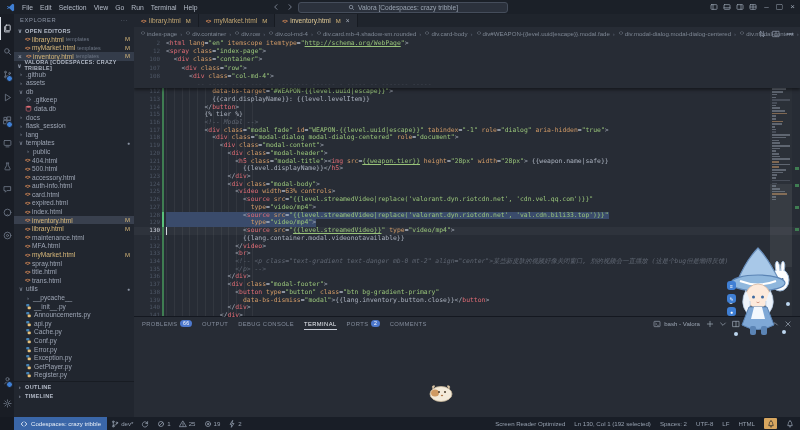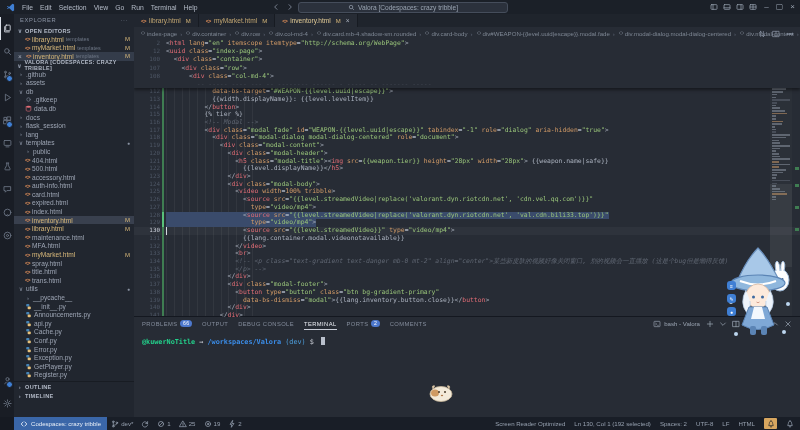--- a/index.html
+++ b/index.html
@@ -69,21 +69,21 @@
   .cl .ln{width:26px;flex:none;text-align:right;padding-right:6px;color:#4d5665;font-size:5.9px;}
   .cl.cur .ln{color:#c9ced8;}
   .cl.cur{background:rgba(255,255,255,.035);}
   .cl.chg::before{content:"";position:absolute;left:28px;top:0;bottom:0;width:2px;background:#3f7d52;}
   .cl.sel.chg::before{background:#58c07a;}
   .cl .tks{white-space:pre;position:relative;z-index:2;}
   .cl.sel .tks{background:#3a4b6b;}
   .cl.faded{opacity:.35;filter:blur(.3px);}
   .caret{position:absolute;left:32px;top:0;width:1px;height:7.7px;background:#d4d9e0;z-index:6;}
   .t-g{color:#e06c75}.t-a{color:#d19a66}.t-s{color:#98c379}.t-p{color:#abb2bf}
-  .t-c{color:#5f6672;font-style:italic}.t-l{color:#98c379;}.t-n{color:#d19a66}
+  .t-c{color:#5f6672;font-style:italic}.t-l{color:#98c379;text-decoration:underline}.t-n{color:#d19a66}
   .t-f{color:#6b7280}
 
   .minimap{position:absolute;right:8px;top:0;bottom:0;width:22px;background:rgba(255,255,255,.02);}
   .mm-view{position:absolute;left:0;right:0;top:52%;height:30%;background:rgba(255,255,255,.06);}
   .mmbar{height:1.6px;margin:1.1px 0 0 2px;opacity:.55;}
   .ovr{position:absolute;right:1px;top:0;bottom:0;width:4px;}
   .ovr i{position:absolute;left:0;width:4px;height:3px;background:#3f7d52;display:block;}
 
   
   .panel{position:absolute;left:0;right:0;bottom:0;height:100px;background:#272c35;border-top:1px solid #141820;}
@@ -671,41 +671,41 @@
               <circle cx="9.5" cy="6" r="0.9" fill="currentColor"></circle>
             </svg>
           </span>
         </span>
       </div>
 
     <div class="codearea" id="codearea">
       <div class="guides"></div>
       <div class="sticky" id="sticky">
           <div class="cl"><span class="ln">2</span><span class="tks"><span class="t-p">&lt;</span><span class="t-g">html</span><span class="t-a"> lang</span><span class="t-p">=</span><span class="t-s">"en"</span><span class="t-a"> itemscope itemtype</span><span class="t-p">=</span><span class="t-s">"</span><span class="t-l">http://schema.org/WebPage</span><span class="t-s">"</span><span class="t-p">&gt;</span></span></div>
-          <div class="cl"><span class="ln">12</span><span class="tks"><span class="t-p">&lt;</span><span class="t-g">uuid</span><span class="t-a"> class</span><span class="t-p">=</span><span class="t-s">"index-page"</span><span class="t-p">&gt;</span></span></div>
+          <div class="cl"><span class="ln">12</span><span class="tks"><span class="t-p">&lt;</span><span class="t-g">spray</span><span class="t-a"> class</span><span class="t-p">=</span><span class="t-s">"index-page"</span><span class="t-p">&gt;</span></span></div>
           <div class="cl"><span class="ln">100</span><span class="tks"><span class="t-p">  &lt;</span><span class="t-g">div</span><span class="t-a"> class</span><span class="t-p">=</span><span class="t-s">"container"</span><span class="t-p">&gt;</span></span></div>
           <div class="cl"><span class="ln">107</span><span class="tks"><span class="t-p">    &lt;</span><span class="t-g">div</span><span class="t-a"> class</span><span class="t-p">=</span><span class="t-s">"row"</span><span class="t-p">&gt;</span></span></div>
           <div class="cl"><span class="ln">108</span><span class="tks"><span class="t-p">      &lt;</span><span class="t-g">div</span><span class="t-a"> class</span><span class="t-p">=</span><span class="t-s">"col-md-4"</span><span class="t-p">&gt;</span></span></div>
           <div class="cl faded"><span class="ln"></span><span class="tks"><span class="t-f">        -- ----- ---- --- -- -------- ------ - ----- -- ------- -----</span></span></div>
         </div>
       <div id="lines">
           <div class="cl chg"><span class="ln">112</span><span class="tks"><span class="t-p">            </span><span class="t-a">data-bs-target</span><span class="t-p">=</span><span class="t-s">"#WEAPON-{{level.uuid|escape}}"</span><span class="t-p">&gt;</span></span></div>
-          <div class="cl chg"><span class="ln">113</span><span class="tks"><span class="t-p">            {{width.displayName}}: {{level.levelItem}}</span></span></div>
+          <div class="cl chg"><span class="ln">113</span><span class="tks"><span class="t-p">            {{card.displayName}}: {{level.levelItem}}</span></span></div>
           <div class="cl chg"><span class="ln">114</span><span class="tks"><span class="t-p">          &lt;/</span><span class="t-g">button</span><span class="t-p">&gt;</span></span></div>
           <div class="cl chg"><span class="ln">115</span><span class="tks"><span class="t-p">          {% tier %}</span></span></div>
           <div class="cl chg"><span class="ln">116</span><span class="tks"><span class="t-c">          &lt;!-- Modal --&gt;</span></span></div>
           <div class="cl chg"><span class="ln">117</span><span class="tks"><span class="t-p">          &lt;</span><span class="t-g">div</span><span class="t-a"> class</span><span class="t-p">=</span><span class="t-s">"modal fade"</span><span class="t-a"> id</span><span class="t-p">=</span><span class="t-s">"WEAPON-{{level.uuid|escape}}"</span><span class="t-a"> tabindex</span><span class="t-p">=</span><span class="t-s">"-1"</span><span class="t-a"> role</span><span class="t-p">=</span><span class="t-s">"dialog"</span><span class="t-a"> aria-hidden</span><span class="t-p">=</span><span class="t-s">"true"</span><span class="t-p">&gt;</span></span></div>
           <div class="cl chg"><span class="ln">118</span><span class="tks"><span class="t-p">            &lt;</span><span class="t-g">div</span><span class="t-a"> class</span><span class="t-p">=</span><span class="t-s">"modal-dialog modal-dialog-centered"</span><span class="t-a"> role</span><span class="t-p">=</span><span class="t-s">"document"</span><span class="t-p">&gt;</span></span></div>
           <div class="cl chg"><span class="ln">119</span><span class="tks"><span class="t-p">              &lt;</span><span class="t-g">div</span><span class="t-a"> class</span><span class="t-p">=</span><span class="t-s">"modal-content"</span><span class="t-p">&gt;</span></span></div>
           <div class="cl chg"><span class="ln">120</span><span class="tks"><span class="t-p">                &lt;</span><span class="t-g">div</span><span class="t-a"> class</span><span class="t-p">=</span><span class="t-s">"modal-header"</span><span class="t-p">&gt;</span></span></div>
           <div class="cl chg"><span class="ln">121</span><span class="tks"><span class="t-p">                  &lt;</span><span class="t-g">h5</span><span class="t-a"> class</span><span class="t-p">=</span><span class="t-s">"modal-title"</span><span class="t-p">&gt;&lt;</span><span class="t-g">img</span><span class="t-a"> src</span><span class="t-p">=</span><span class="t-l">{{weapon.tier}}</span><span class="t-a"> height</span><span class="t-p">=</span><span class="t-s">"28px"</span><span class="t-a"> width</span><span class="t-p">=</span><span class="t-s">"28px"</span><span class="t-p">&gt; {{weapon.name|safe}}</span></span></div>
           <div class="cl chg"><span class="ln">122</span><span class="tks"><span class="t-p">                    {{level.displayName}}&lt;/</span><span class="t-g">h5</span><span class="t-p">&gt;</span></span></div>
           <div class="cl chg"><span class="ln">123</span><span class="tks"><span class="t-p">                &lt;/</span><span class="t-g">div</span><span class="t-p">&gt;</span></span></div>
           <div class="cl chg"><span class="ln">124</span><span class="tks"><span class="t-p">                &lt;</span><span class="t-g">div</span><span class="t-a"> class</span><span class="t-p">=</span><span class="t-s">"modal-body"</span><span class="t-p">&gt;</span></span></div>
-          <div class="cl chg"><span class="ln">125</span><span class="tks"><span class="t-p">                  &lt;</span><span class="t-g">video</span><span class="t-a"> width</span><span class="t-p">=</span><span class="t-n">100%</span><span class="t-a"> tribble</span><span class="t-p">&gt;</span></span></div>
+          <div class="cl chg"><span class="ln">125</span><span class="tks"><span class="t-p">                  &lt;</span><span class="t-g">video</span><span class="t-a"> width</span><span class="t-p">=</span><span class="t-n">63%</span><span class="t-a"> controls</span><span class="t-p">&gt;</span></span></div>
           <div class="cl chg"><span class="ln">126</span><span class="tks"><span class="t-p">                    &lt;</span><span class="t-g">source</span><span class="t-a"> src</span><span class="t-p">=</span><span class="t-s">"{{level.streamedVideo|replace('valorant.dyn.riotcdn.net', 'cdn.vel.qq.com')}}"</span></span></div>
           <div class="cl chg"><span class="ln">127</span><span class="tks"><span class="t-p">                      </span><span class="t-a">type</span><span class="t-p">=</span><span class="t-s">"video/mp4"</span><span class="t-p">&gt;</span></span></div>
           <div class="cl chg sel"><span class="ln">128</span><span class="tks"><span class="t-p">                    &lt;</span><span class="t-g">source</span><span class="t-a"> src</span><span class="t-p">=</span><span class="t-s">"{{level.streamedVideo|replace('valorant.dyn.riotcdn.net', 'val.cdn.bili33.top')}}"</span></span></div>
           <div class="cl chg sel"><span class="ln">129</span><span class="tks"><span class="t-p">                      </span><span class="t-a">type</span><span class="t-p">=</span><span class="t-s">"video/mp4"</span><span class="t-p">&gt;</span></span></div>
           <div class="cl chg cur"><span class="ln">130</span><span class="tks"><span class="t-p">                    &lt;</span><span class="t-g">source</span><span class="t-a"> src</span><span class="t-p">=</span><span class="t-s">"</span><span class="t-l">{{level.streamedVideo}}</span><span class="t-s">"</span><span class="t-a"> type</span><span class="t-p">=</span><span class="t-s">"video/mp4"</span><span class="t-p">&gt;</span></span><span class="caret"></span></div>
           <div class="cl chg"><span class="ln">131</span><span class="tks"><span class="t-p">                    {{lang.container.modal.videonotavailable}}</span></span></div>
           <div class="cl chg"><span class="ln">132</span><span class="tks"><span class="t-p">                  &lt;/</span><span class="t-g">video</span><span class="t-p">&gt;</span></span></div>
           <div class="cl chg"><span class="ln">133</span><span class="tks"><span class="t-p">                  &lt;</span><span class="t-g">br</span><span class="t-p">&gt;</span></span></div>
           <div class="cl chg"><span class="ln">134</span><span class="tks"><span class="t-c">                  &lt;!-- &lt;p class="text-gradient text-danger mb-0 mt-2" align="center"&gt;某些新皮肤的视频好像关闭窗口, 别的视频会一直播放 (这是个bug但是懒得反馈)</span></span></div>
           <div class="cl chg"><span class="ln">135</span><span class="tks"><span class="t-c">                  &lt;/p&gt; --&gt;</span></span></div>
@@ -868,28 +868,20 @@
             </span>
             <span class="icn">
               <span class="icn">
                 <svg viewBox="0 0 12 12" width="8" height="8" fill="none" stroke="currentColor" stroke-width="1.1" stroke-linecap="round" stroke-linejoin="round">
                   <path d="M2.8 2.8 L9.2 9.2 M9.2 2.8 L2.8 9.2"></path>
                 </svg>
               </span>
             </span>
           </span>
       </div>
-      <div class="term">
-        <span style="color:#23d18b;font-weight:bold;">@kuwerNoTitle</span>
-        <span style="color:#c8ccd4;">→</span>
-        <span style="color:#3b8eea;font-weight:bold;">/workspaces/Valora</span>
-        <span style="color:#4ea1e0;">(dev)</span>
-        <span style="color:#c8ccd4;">$</span>
-        <span class="cursorblock"></span>
-      </div>
     </div>
   </div>
 
   <div class="floaters">
     <span class="floater">≡</span>
     <span class="floater">✎</span>
     <span class="floater">●</span>
   </div>
 
   <svg class="sticker" viewBox="0 0 86 104">

